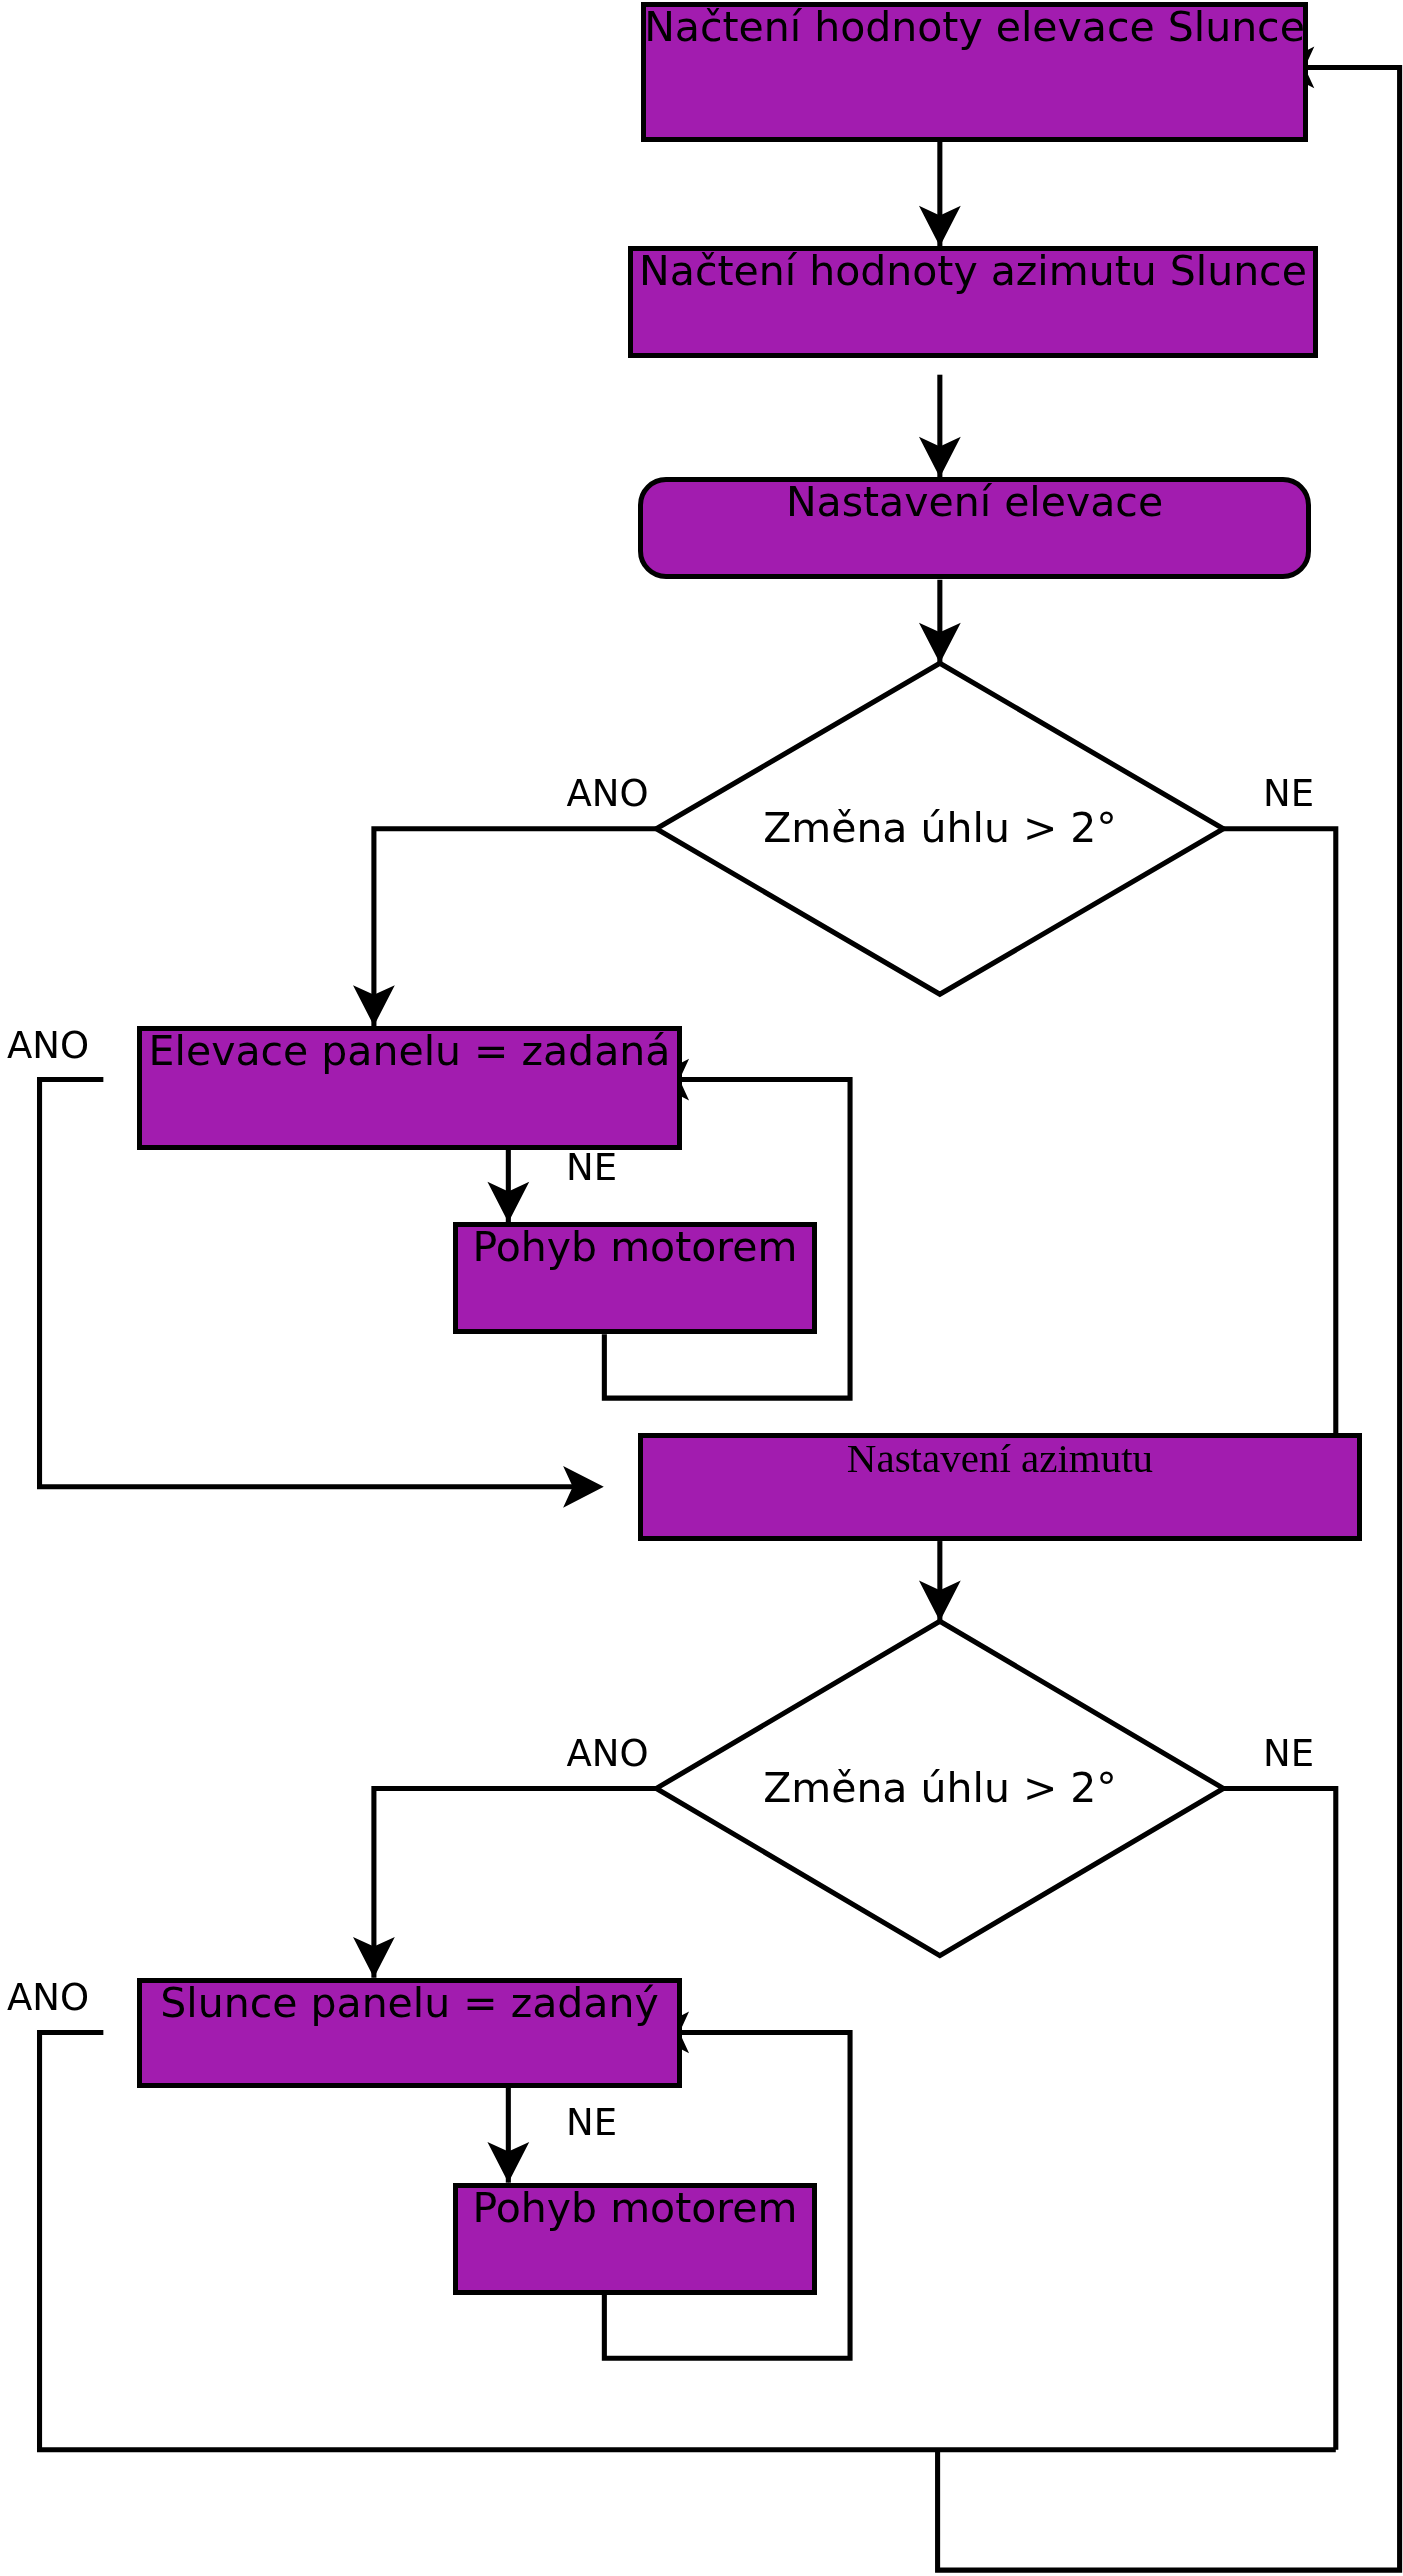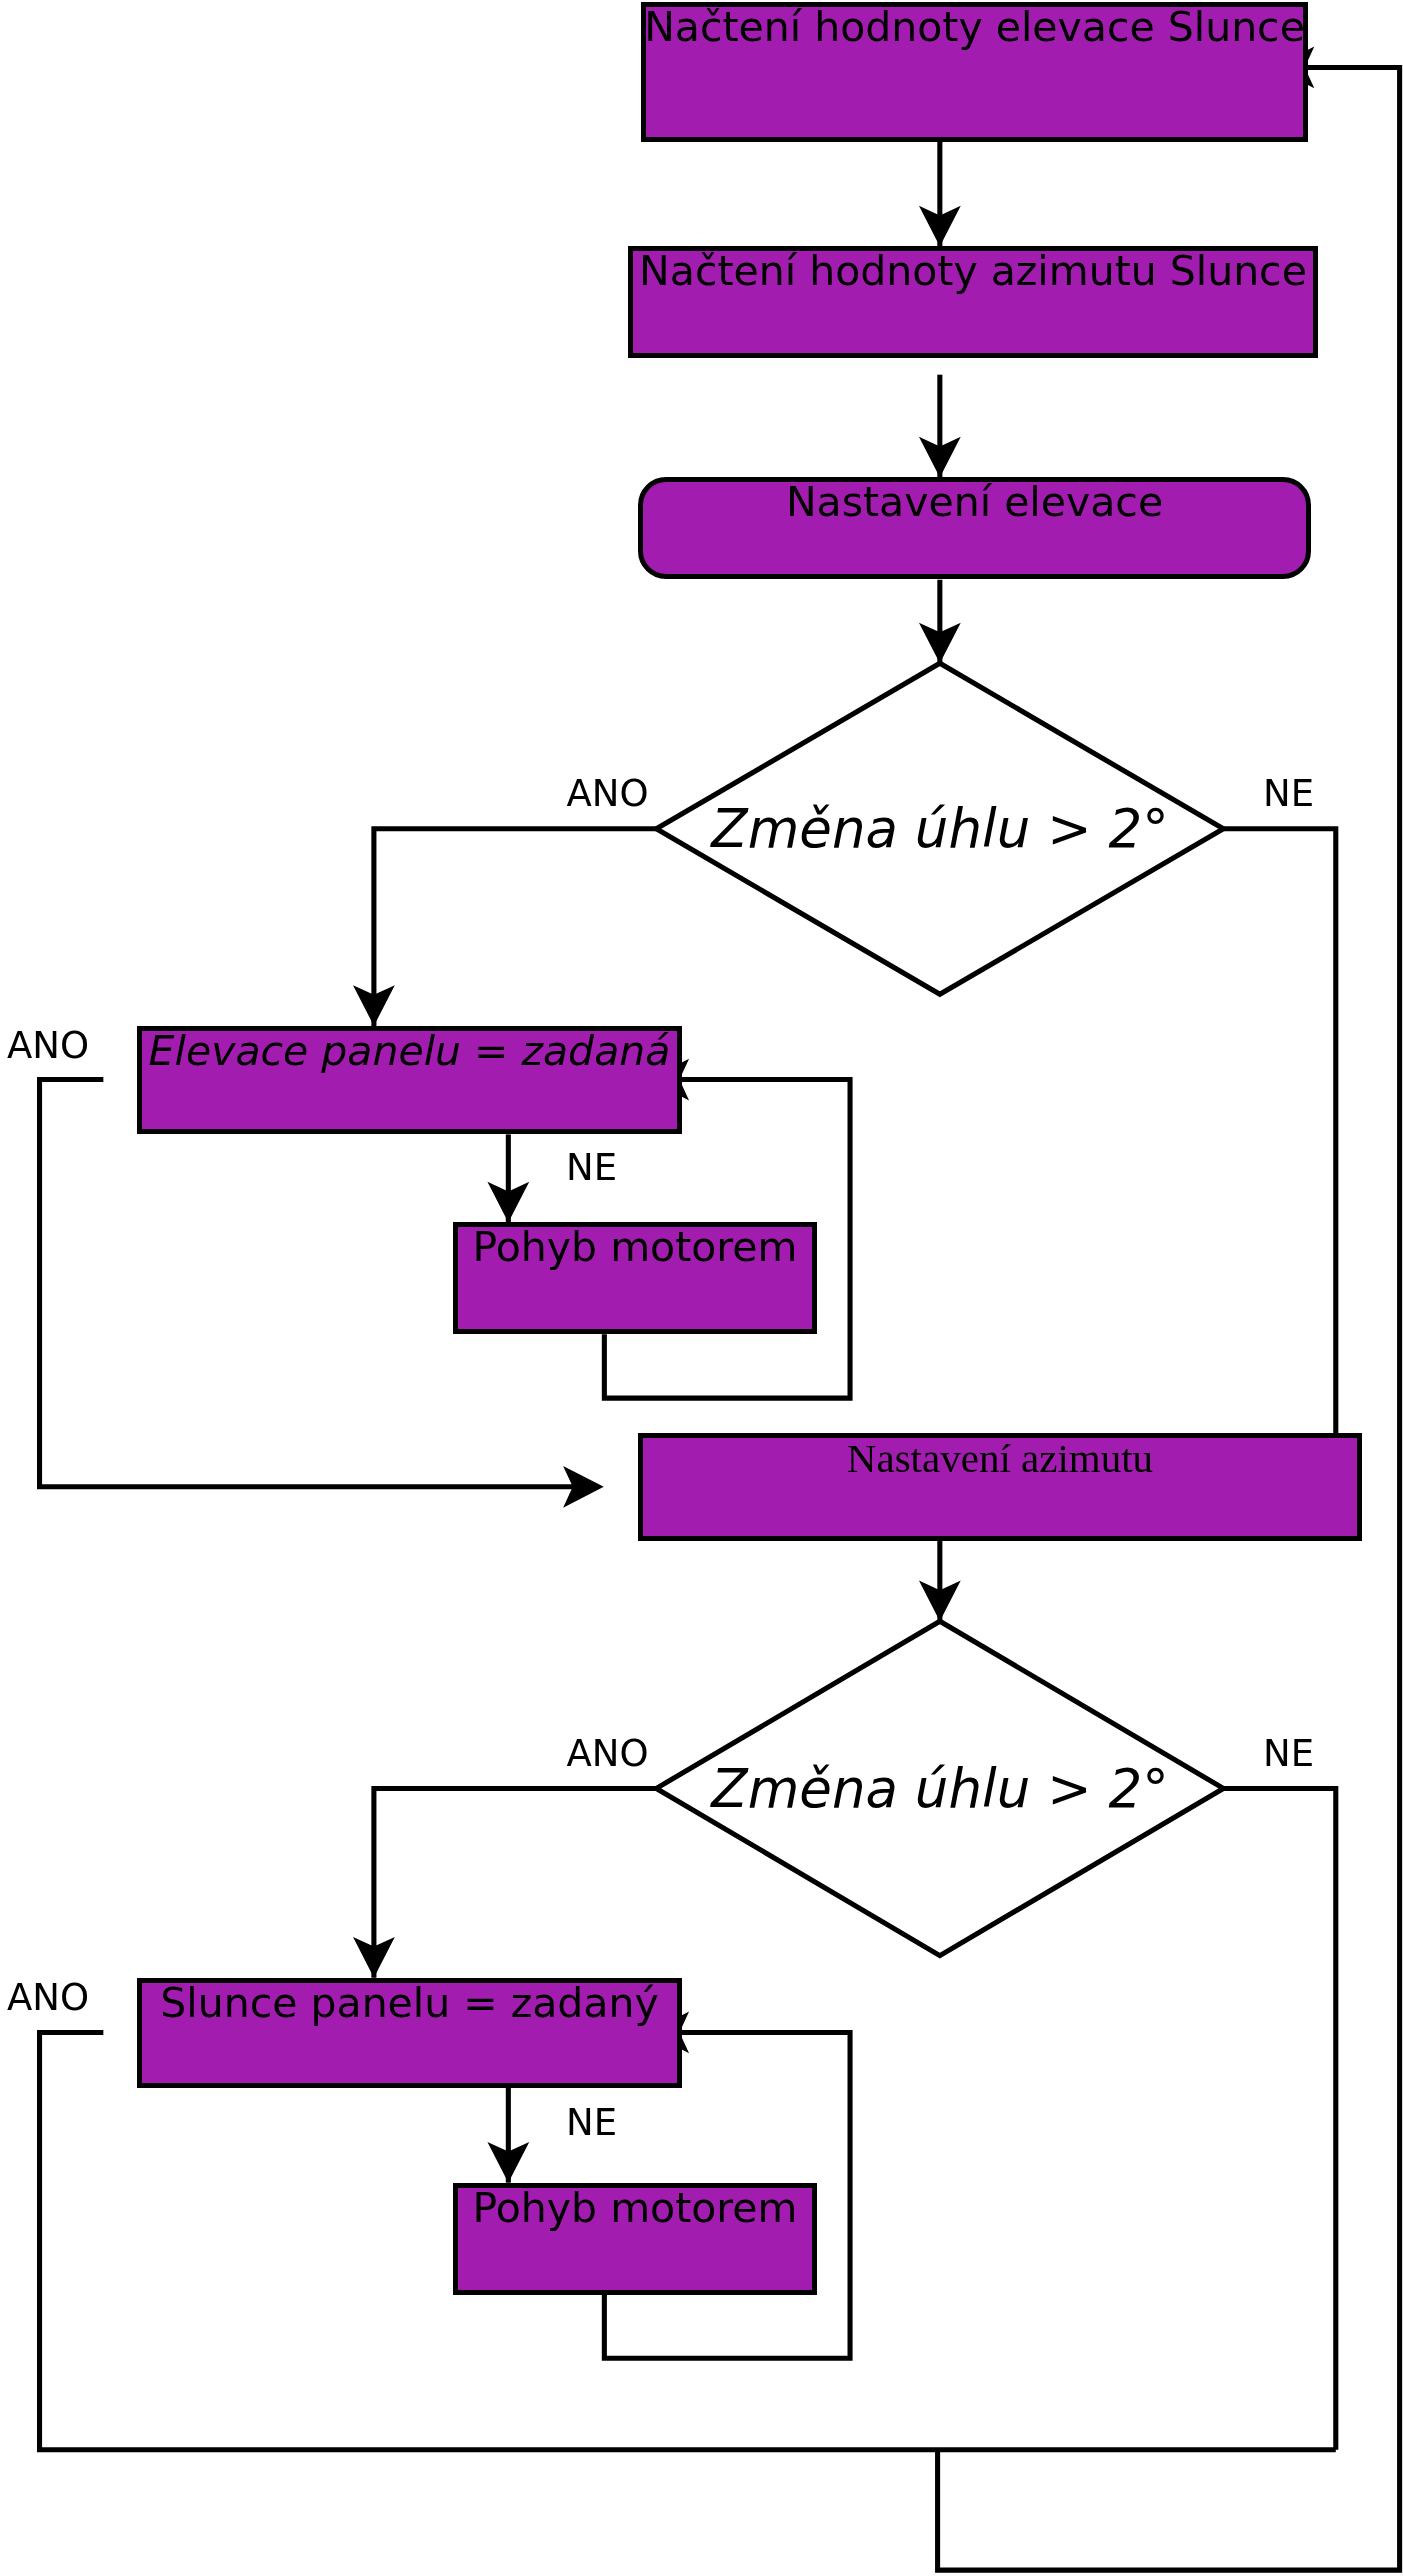--- a/index.html
+++ b/index.html
@@ -26,24 +26,23 @@
     font-size:41px;
     line-height:1;
     white-space:nowrap;
     margin-left:34px;
   }
   .diamond-label{
     position:absolute;
     display:flex;
     align-items:center;
     justify-content:center;
-    font-size:53px;
+    font-size:41px;
     line-height:1;
     white-space:nowrap;
-    font-style:italic;
   }
   .edge-label{
     position:absolute;
     display:flex;
     align-items:center;
     justify-content:center;
     font-size:37px;
     line-height:1;
     white-space:nowrap;
   }
@@ -94,21 +93,21 @@
   </div>
 
   <div class="node" style="left:594px;top:246px;width:690px;height:112px;">
     <span>Načtení hodnoty azimutu Slunce</span>
   </div>
 
   <div class="node" style="left:604px;top:477px;width:673px;height:102px;border-radius:28px;">
     <span>Nastavení elevace</span>
   </div>
 
-  <div class="node" style="left:103px;top:1026px;width:545px;height:108px;font-style:italic;">
+  <div class="node" style="left:103px;top:1026px;width:545px;height:124px;">
     <span>Elevace panelu = zadaná</span>
   </div>
 
   <div class="node" style="left:419px;top:1222px;width:364px;height:112px;">
     <span>Pohyb motorem</span>
   </div>
 
   <div class="node" style="left:604px;top:1433px;width:724px;height:108px;font-family:Liberation Serif, serif;">
     <span>Nastavení azimutu</span>
   </div>

